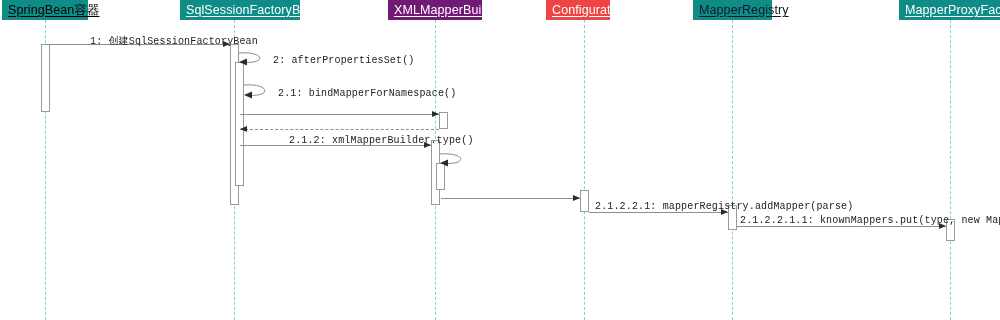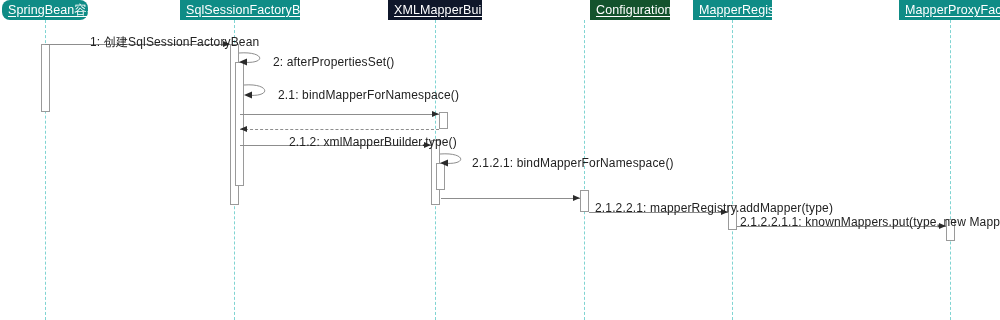--- a/index.html
+++ b/index.html
@@ -69,22 +69,22 @@
     border-bottom: 3.5px solid transparent;
   }
   .arrowhead.right {
     border-left: 7px solid #2b2b2b;
   }
   .arrowhead.left {
     border-right: 7px solid #2b2b2b;
   }
   .msg-label {
     position: absolute;
-    font-family: Liberation Sans, sans-serif;
-    font-size: 12px;
+    font-family: Liberation Mono, monospace;
+    font-size: 10px;
     color: #222222;
     white-space: nowrap;
     letter-spacing: 0.15px;
   }
   
   .selfloop {
     position: absolute;
   }
   .selfloop svg {
     display: block;
@@ -94,25 +94,25 @@
 </head>
 <body>
 
 <div id="canvas">
     <div class="lifeline" style="left: 45px; border-left-color: rgb(127, 212, 210);"></div>
     <div class="lifeline" style="left: 234px; border-left-color: rgb(127, 212, 210);"></div>
     <div class="lifeline" style="left: 435px; border-left-color: rgb(127, 212, 210);"></div>
     <div class="lifeline" style="left: 584px; border-left-color: rgb(127, 212, 210);"></div>
     <div class="lifeline" style="left: 732px; border-left-color: rgb(127, 212, 210);"></div>
     <div class="lifeline" style="left: 950px; border-left-color: rgb(127, 212, 210);"></div>
-    <div class="participant" style="left: 2px; top: 0px; width: 86px; background: rgb(15, 140, 134); color: #ffffff; border-radius: 8px;"><span class="pname">SpringBean容器</span></div>
+    <div class="participant" style="left: 2px; top: 0px; width: 86px; background: rgb(15, 140, 134); color: #000000;"><span class="pname">SpringBean容器</span></div>
     <div class="participant" style="left: 180px; top: 0px; width: 120px; background: rgb(15, 140, 134); color: rgb(255, 255, 255);"><span class="pname">SqlSessionFactoryBean</span></div>
-    <div class="participant" style="left: 388px; top: 0px; width: 94px; background: #0f172a; color: rgb(255, 255, 255);"><span class="pname">XMLMapperBuilder</span></div>
-    <div class="participant" style="left: 546px; top: 0px; width: 80px; background: #14532d; color: rgb(255, 255, 255); margin-left: 44px;"><span class="pname">Configuration</span></div>
-    <div class="participant" style="left: 693px; top: 0px; width: 79px; background: rgb(15, 140, 134); color: #ffffff; text-align: center;"><span class="pname">MapperRegistry</span></div>
+    <div class="participant" style="left: 388px; top: 0px; width: 94px; background: #701a75; color: rgb(255, 255, 255);"><span class="pname">XMLMapperBuilder</span></div>
+    <div class="participant" style="left: 546px; top: 0px; width: 64px; background: #ef4444; color: rgb(255, 255, 255);"><span class="pname">Configuration</span></div>
+    <div class="participant" style="left: 693px; top: 0px; width: 79px; background: rgb(15, 140, 134); color: #0f172a; text-align: center;"><span class="pname">MapperRegistry</span></div>
     <div class="participant" style="left: 899px; top: 0px; width: 103px; background: rgb(15, 140, 134); color: rgb(255, 255, 255);"><span class="pname">MapperProxyFactory</span></div>
     <div class="activation" style="left: 41px; top: 44px; height: 68px; border-color: rgb(154, 154, 154);"></div>
     <div class="activation" style="left: 230px; top: 44px; height: 161px; border-color: rgb(154, 154, 154);"></div>
     <div class="activation" style="left: 235px; top: 62px; height: 124px; border-color: rgb(154, 154, 154);"></div>
     <div class="activation" style="left: 439px; top: 112px; height: 17px; border-color: rgb(154, 154, 154);"></div>
     <div class="activation" style="left: 431px; top: 140px; height: 65px; border-color: rgb(154, 154, 154);"></div>
     <div class="activation" style="left: 436px; top: 163px; height: 27px; border-color: rgb(154, 154, 154);"></div>
     <div class="activation" style="left: 580px; top: 190px; height: 22px; border-color: rgb(154, 154, 154);"></div>
     <div class="activation" style="left: 728px; top: 205px; height: 25px; border-color: rgb(154, 154, 154);"></div>
     <div class="activation" style="left: 946px; top: 219px; height: 22px; border-color: rgb(154, 154, 154);"></div>
@@ -139,22 +139,21 @@
     <div class="arrowhead left" style="border-top-width: 3px; border-bottom-width: 3px; left: 240px; top: 125.5px;"></div>
     <div class="msg-line" style="left: 240px; top: 145px; width: 191px; border-top-color: rgb(141, 141, 141);"></div>
     <div class="arrowhead right" style="left: 424px; top: 141.5px;"></div>
     <div class="msg-label" style="left: 289px; top: 135px; color: rgb(34, 34, 34);">2.1.2:  xmlMapperBuilder.type()</div>
     <div class="selfloop" style="left: 440px; top: 153px;">
       <svg width="40" height="20">
         <path d="M0,1 C26.599999999999998,-1 28,13 2,10" fill="none" stroke="#8d8d8d" stroke-width="1"></path>
         <polygon points="8,6.5 0,10 8,13.5" fill="#2b2b2b"></polygon>
       </svg>
     </div>
-    <div class="msg-label" style="left: 472px; top: 156px; color: rgb(34, 34, 34);">2.1.2.1:   bindMapperForNamespace()</div>
     <div class="msg-line" style="left: 441px; top: 198px; width: 139px; border-top-color: rgb(141, 141, 141);"></div>
     <div class="arrowhead right" style="left: 573px; top: 194.5px;"></div>
     <div class="msg-line" style="left: 589px; top: 212px; width: 139px; border-top-color: rgb(141, 141, 141);"></div>
     <div class="arrowhead right" style="left: 721px; top: 208.5px;"></div>
-    <div class="msg-label" style="left: 595px; top: 201px; color: rgb(34, 34, 34);">2.1.2.2.1:  mapperRegistry.addMapper(type)</div>
+    <div class="msg-label" style="left: 595px; top: 201px; color: rgb(34, 34, 34);">2.1.2.2.1:  mapperRegistry.addMapper(parse)</div>
     <div class="msg-line" style="left: 737px; top: 226px; width: 209px; border-top-color: rgb(141, 141, 141);"></div>
     <div class="arrowhead right" style="left: 939px; top: 222.5px;"></div>
     <div class="msg-label" style="left: 740px; top: 215px; color: rgb(34, 34, 34);">2.1.2.2.1.1:  knownMappers.put(type, new MapperProxyFactory&lt;T&gt;(type))</div>
   </div>
 
 </body></html>

